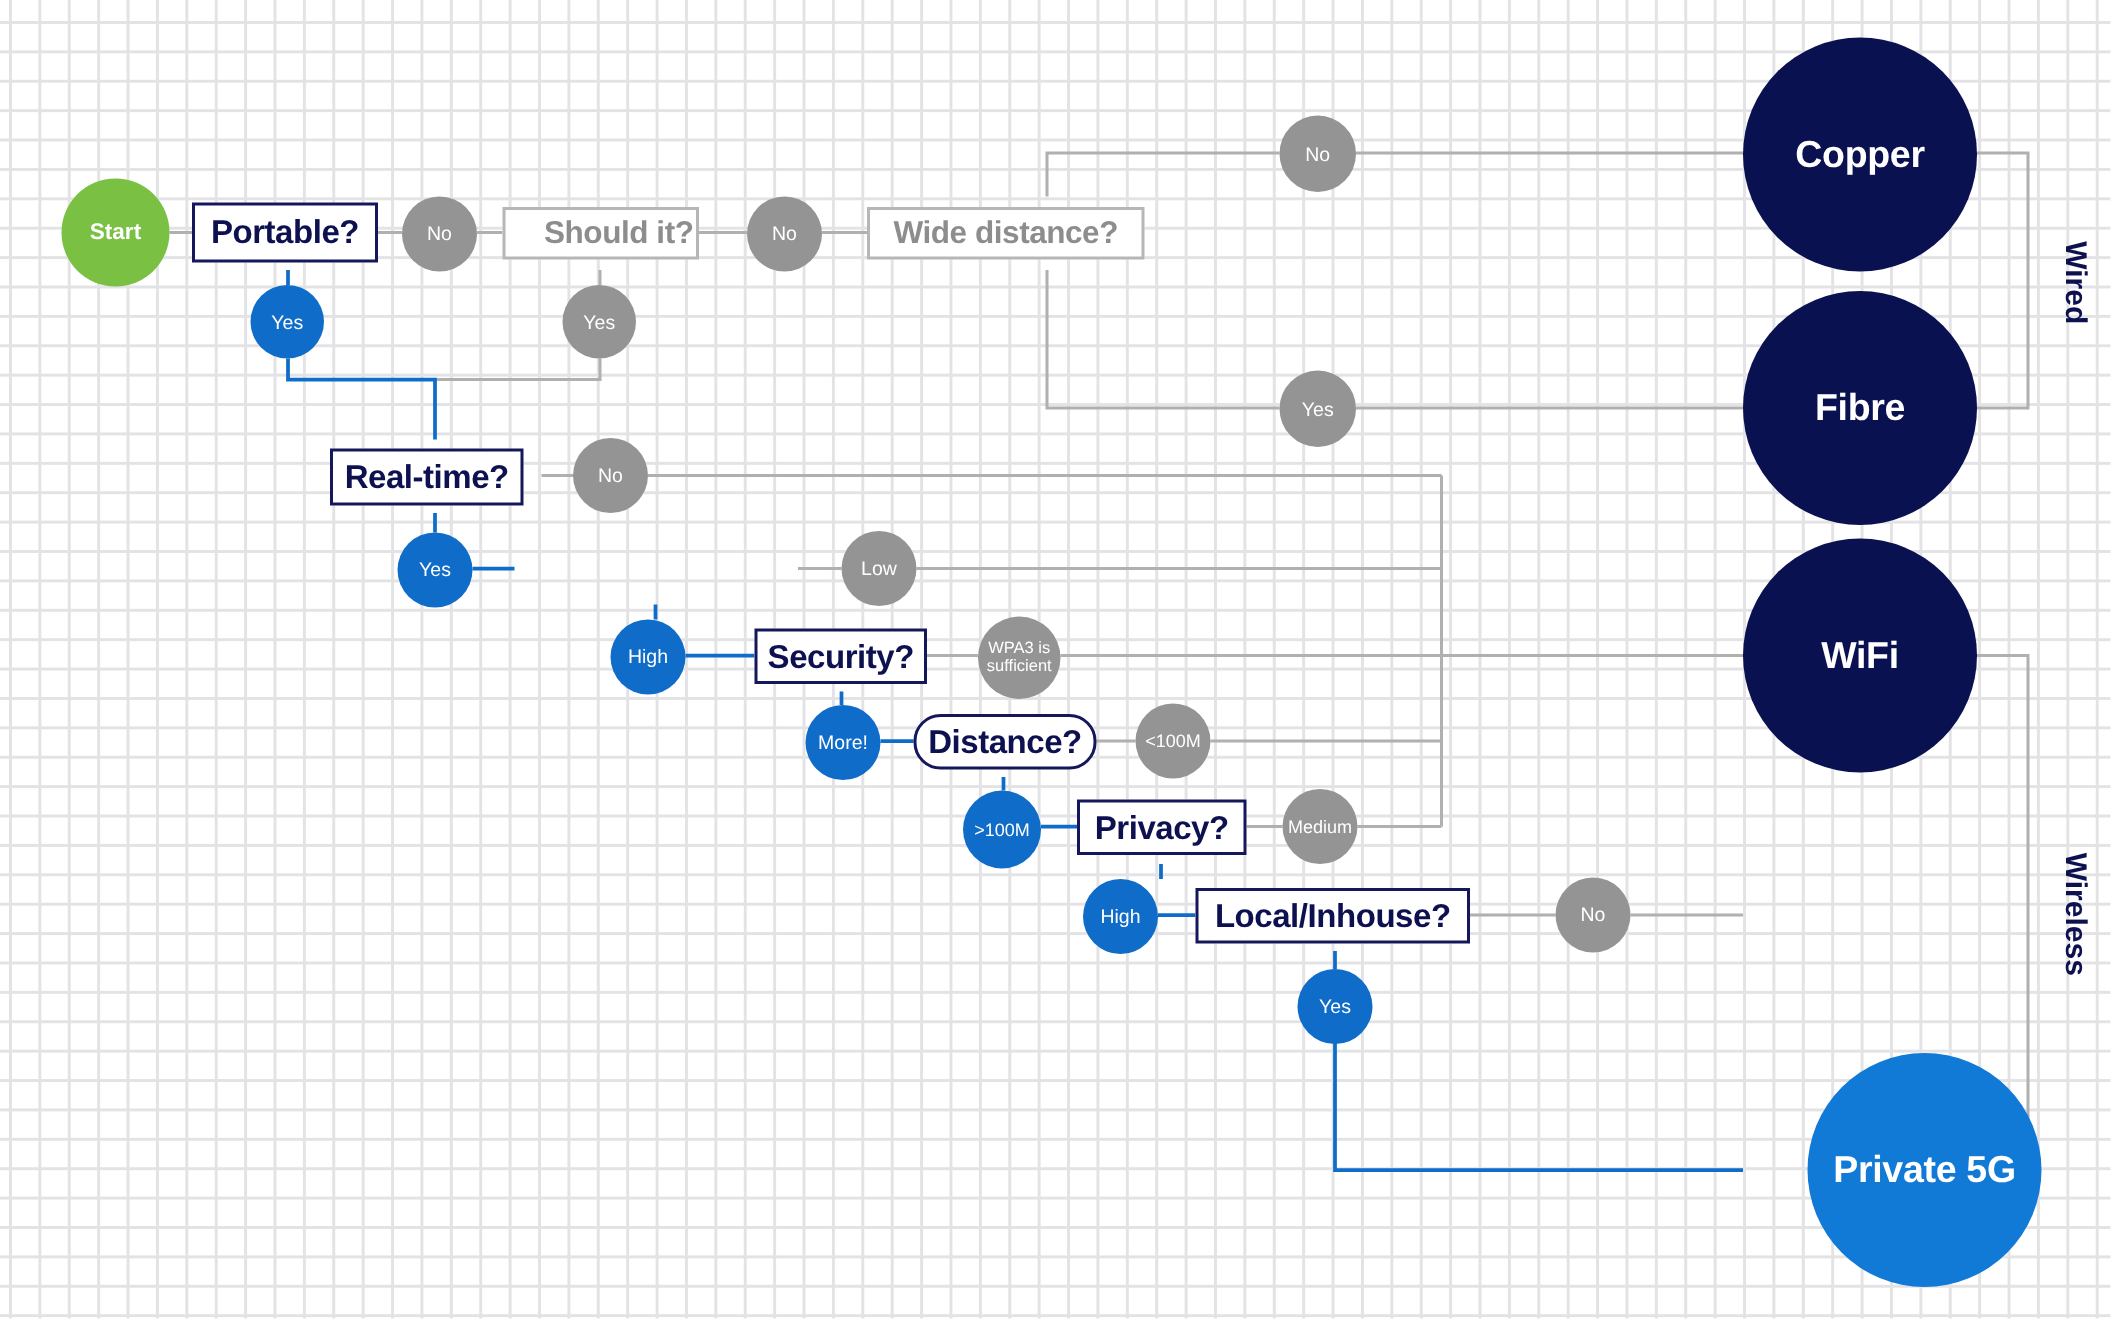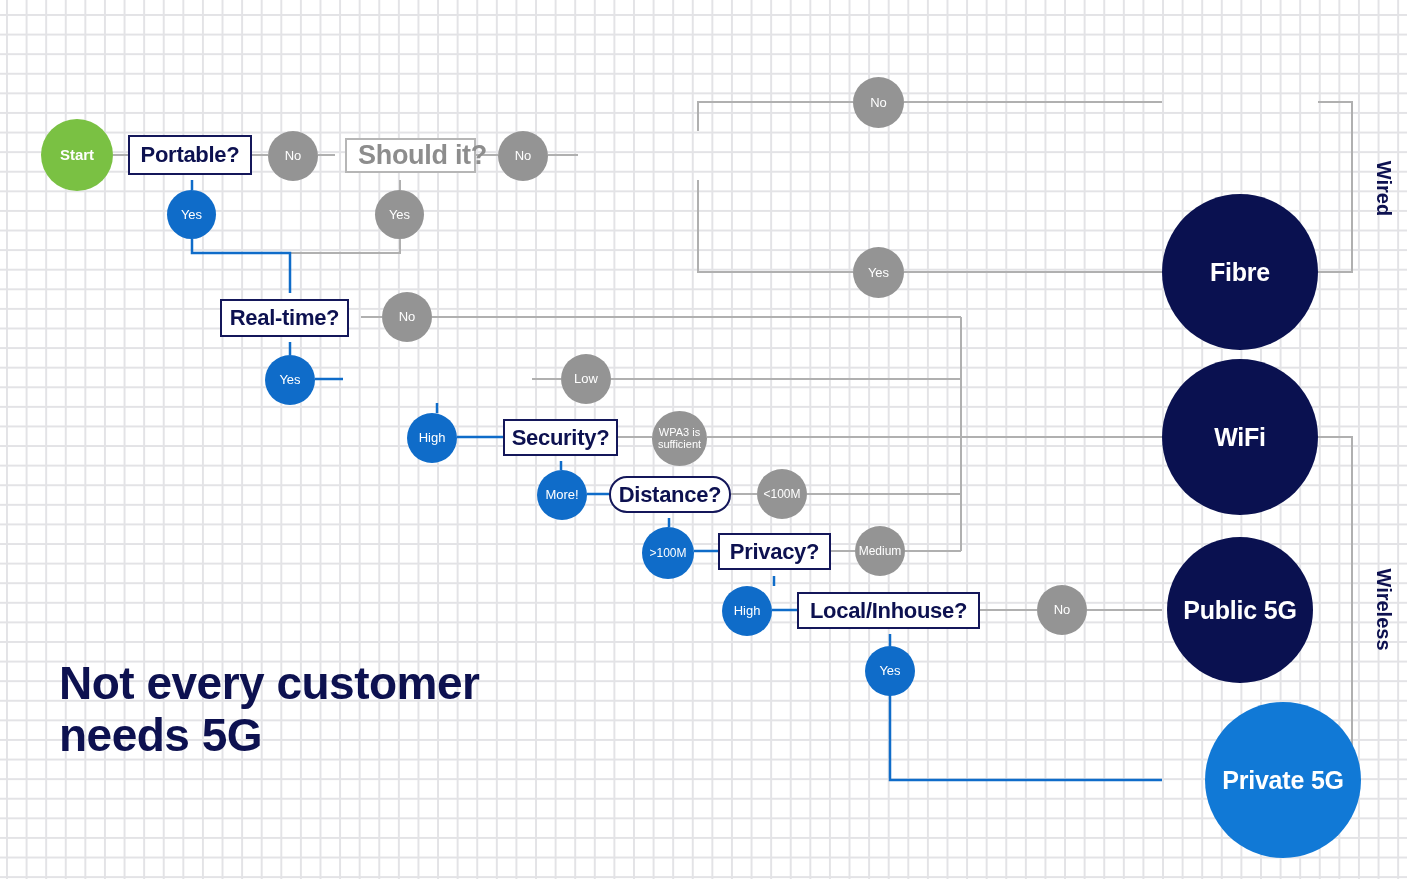--- a/index.html
+++ b/index.html
@@ -170,24 +170,27 @@
   </svg>
 
   <div class="node dbox" style="left:128px;top:135px;width:124px;height:40px;font-size:22px;">
     <span>Portable?</span>
   </div>
 
   <div class="node circ green" style="left:41px;top:119px;width:72px;height:72px;font-size:15px;font-weight:bold;">
     <span>Start</span>
   </div>
 
-  <div class="node dbox inactive" style="left:345px;top:138px;width:131px;height:35px;font-size:27px;padding-left:24px;">
+  <div class="node dbox inactive" style="left:335px;top:138px;width:131px;height:35px;font-size:21px;padding-left:24px;">
     <span>Should it?</span>
   </div>
 
+  <div class="node dbox inactive" style="left:578px;top:138px;width:185px;height:35px;font-size:21px;">
+    <span>Wide distance?</span>
+  </div>
 
   <div class="node dbox" style="left:220px;top:299px;width:129px;height:38px;font-size:22px;">
     <span>Real-time?</span>
   </div>
 
 
   <div class="node dbox" style="left:503px;top:419px;width:115px;height:37px;font-size:22px;">
     <span>Security?</span>
   </div>
 
@@ -268,41 +271,39 @@
   </div>
 
   <div class="node circ gray" style="left:1037px;top:585px;width:50px;height:50px;font-size:13px;">
     <span>No</span>
   </div>
 
   <div class="node circ blue" style="left:865px;top:646px;width:50px;height:50px;font-size:13px;">
     <span>Yes</span>
   </div>
 
+  <div class="node circ navy outcome" style="left:1162px;top:25px;width:156px;height:156px;">
+    <span>Copper</span>
+  </div>
 
   <div class="node circ navy outcome" style="left:1162px;top:194px;width:156px;height:156px;">
     <span>Fibre</span>
   </div>
 
   <div class="node circ navy outcome" style="left:1162px;top:359px;width:156px;height:156px;">
     <span>WiFi</span>
   </div>
 
-  <div class="node circ navy outcome" style="left:1167px;top:537px;width:146px;height:146px;">
-    <span>Public 5G</span>
-  </div>
 
   <div class="node circ brightblue outcome" style="left:1162px;top:702px;width:156px;height:156px;margin-left:43px;">
     <span>Private 5G</span>
   </div>
 
   <div class="blabel rot" style="left:1338px;top:177px;width:90px;text-align:center;">
     <span>Wired</span>
   </div>
 
   <div class="blabel rot" style="left:1328px;top:598px;width:110px;text-align:center;">
     <span>Wireless</span>
   </div>
 
-  <div class="headline" style="left:59px;top:658px;width:600px;">Not every customer
-needs 5G</div>
 
 </div>
 
 </body></html>

